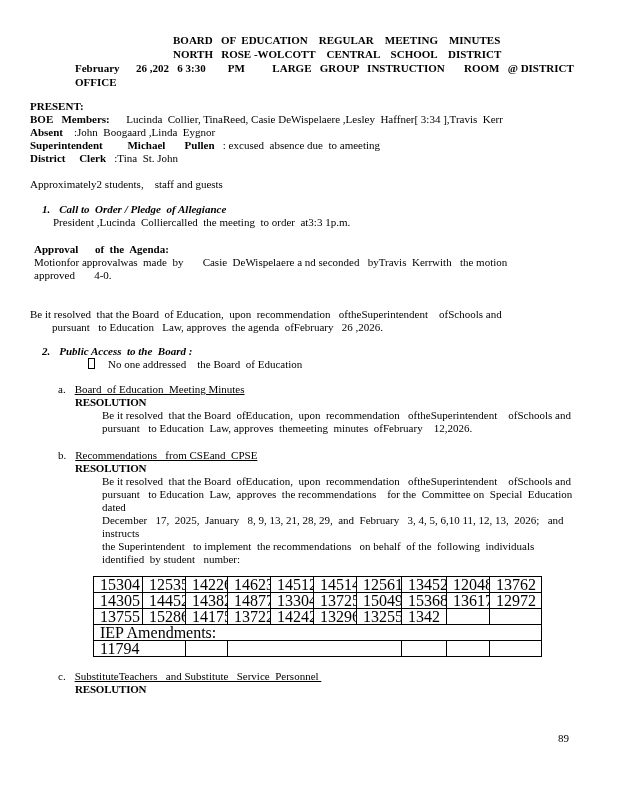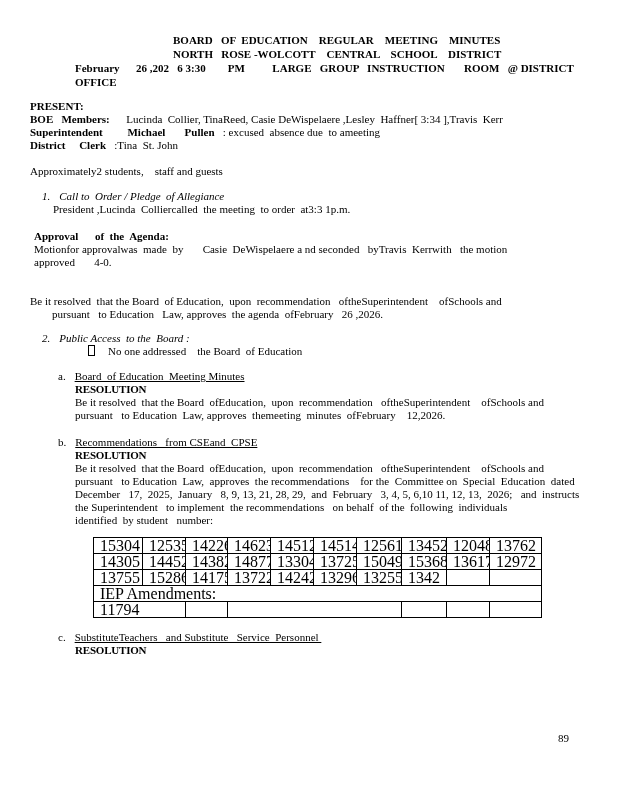--- a/index.html
+++ b/index.html
@@ -21,21 +21,21 @@
   .hdr { font-weight: bold; line-height: 14px; white-space: pre-wrap; }
   .hdr-ln12 { margin-left: 143px; }
   .hdr-ln3  { margin-left: 45px; }
 
   .present { margin-top: 11px; }
   .present-row { white-space: pre-wrap; }
 
   .attendance { margin-top: 13px; white-space: pre-wrap; }
 
   .sec { margin-top: 12px; }
-  .sec-heading { font-weight: normal; font-style: italic; margin-left: 12px; white-space: pre-wrap; }
+  .sec-heading { font-weight: bold; font-style: italic; margin-left: 12px; white-space: pre-wrap; }
   .sec-heading .title { margin-left: 9px; }
   .sec-body { margin-left: 23px; white-space: pre-wrap; }
 
   .approval { margin-top: 14px; margin-left: 4px; }
   .approval-heading { font-weight: bold; white-space: pre-wrap; }
   .approval .line { white-space: pre-wrap; }
 
   .resolved-p { margin-top: 11px; }
   .resolved-p .ln1 { white-space: pre-wrap; margin-top: 26px; }
   .resolved-p .ln2 { margin-left: 22px; white-space: pre-wrap; }
@@ -50,21 +50,21 @@
   }
 
   .sec3 .line { white-space: pre-wrap; }
 
   .item { margin-top: 12px; }
   .item-b { margin-top: 14px; }
   .item-c { margin-top: 13px; }
   .item-heading { margin-left: 28px; white-space: pre-wrap; }
   .item-heading .title { margin-left: 9px; text-decoration: underline; }
   .item-body { margin-left: 45px; }
-  .item-body .line { white-space: pre-wrap; }
+  .item-body .line { white-space: pre-wrap; margin-left: 27px; }
   .resolution { font-weight: bold; letter-spacing: -0.2px; white-space: pre-wrap; }
 
   table.students {
     border-collapse: collapse;
     table-layout: fixed;
     margin: 10px 0 0 63px;
     width: 448px;
   }
   table.students td {
     border: 1px solid #000;
@@ -89,20 +89,21 @@
 
   <div>
     <div class="hdr hdr-ln12">BOARD   OF  EDUCATION    REGULAR    MEETING    MINUTES</div>
     <div class="hdr hdr-ln12">NORTH   ROSE -WOLCOTT    CENTRAL    SCHOOL    DISTRICT</div>
     <div class="hdr hdr-ln3">February      26 ,202   6 3:30        PM          LARGE   GROUP   INSTRUCTION       ROOM   @ DISTRICT     OFFICE</div>
   </div>
 
   <div class="present">
     <div class="t b">PRESENT:</div>
     <div class="present-row"><span class="t b">BOE   Members:</span><span class="t">      Lucinda  Collier, TinaReed, Casie DeWispelaere ,Lesley  Haffner[ 3:34 ],Travis  Kerr</span></div>
+    <div class="present-row"><span class="t b">Absent</span><span class="t">    :John  Boogaard ,Linda  Eygnor</span></div>
     <div class="present-row"><span class="t b">Superintendent         Michael       Pullen</span><span class="t">   : excused  absence due  to ameeting</span></div>
     <div class="present-row"><span class="t b">District     Clerk</span><span class="t">   :Tina  St. John</span></div>
   </div>
 
   <div class="attendance">Approximately2 students,    staff and guests</div>
 
   <div class="sec">
     <div class="sec-heading"><span class="t">1.</span><span class="t title">Call to  Order / Pledge  of Allegiance</span></div>
     <div class="sec-body">President ,Lucinda  Colliercalled  the meeting  to order  at3:3 1p.m.</div>
   </div>

